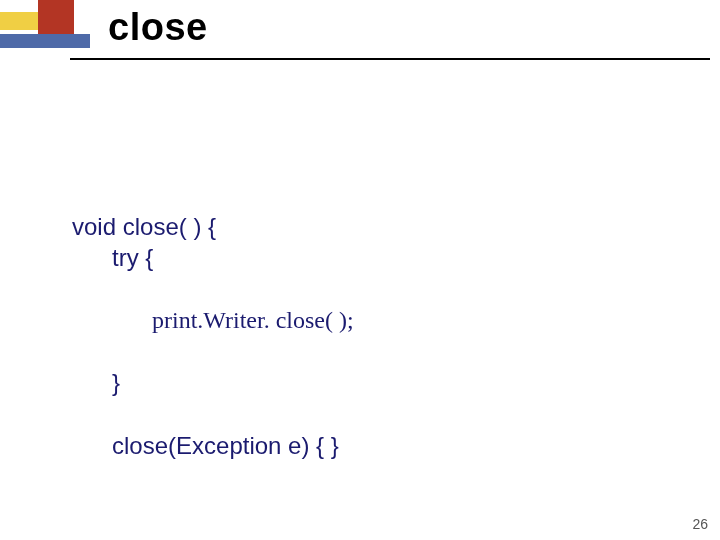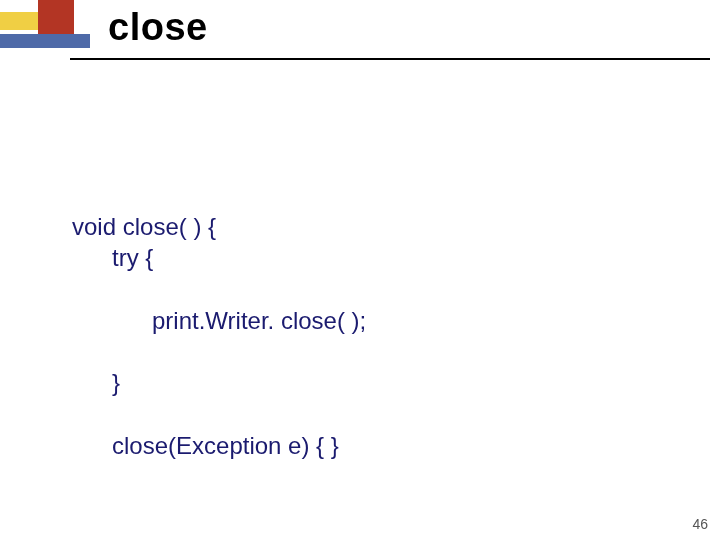--- a/index.html
+++ b/index.html
@@ -64,21 +64,21 @@
     position: absolute;
     top: 180px;
     left: 72px;
     font-family: Verdana, Geneva, sans-serif;
     font-size: 24px;
     line-height: 1.3;
     color: #1b1b6f;
     white-space: pre;
   }
   .ind1 { padding-left: 40px; display: block; }
-  .ind2 { padding-left: 80px; display: block; }
+  .ind2 { padding-left: 80px; display: block; font-family: Liberation Serif, serif; }
   .page-num {
     position: absolute;
     bottom: 8px;
     right: 12px;
     font-size: 14px;
     color: #555;
     font-family: Arial, sans-serif;
   }
 </style>
 </head>
@@ -95,13 +95,13 @@
 
 <div class="code-block">
 <span>void close( ) {</span>
 <span class="ind1">try {</span>
 <span class="ind2">print.Writer. close( );</span>
 <span class="ind1">}</span>
 <span class="ind1">close(Exception e) { }</span>
 
 </div>
 
-<div class="page-num">46</div>
+<div class="page-num">26</div>
 
 </body></html>

